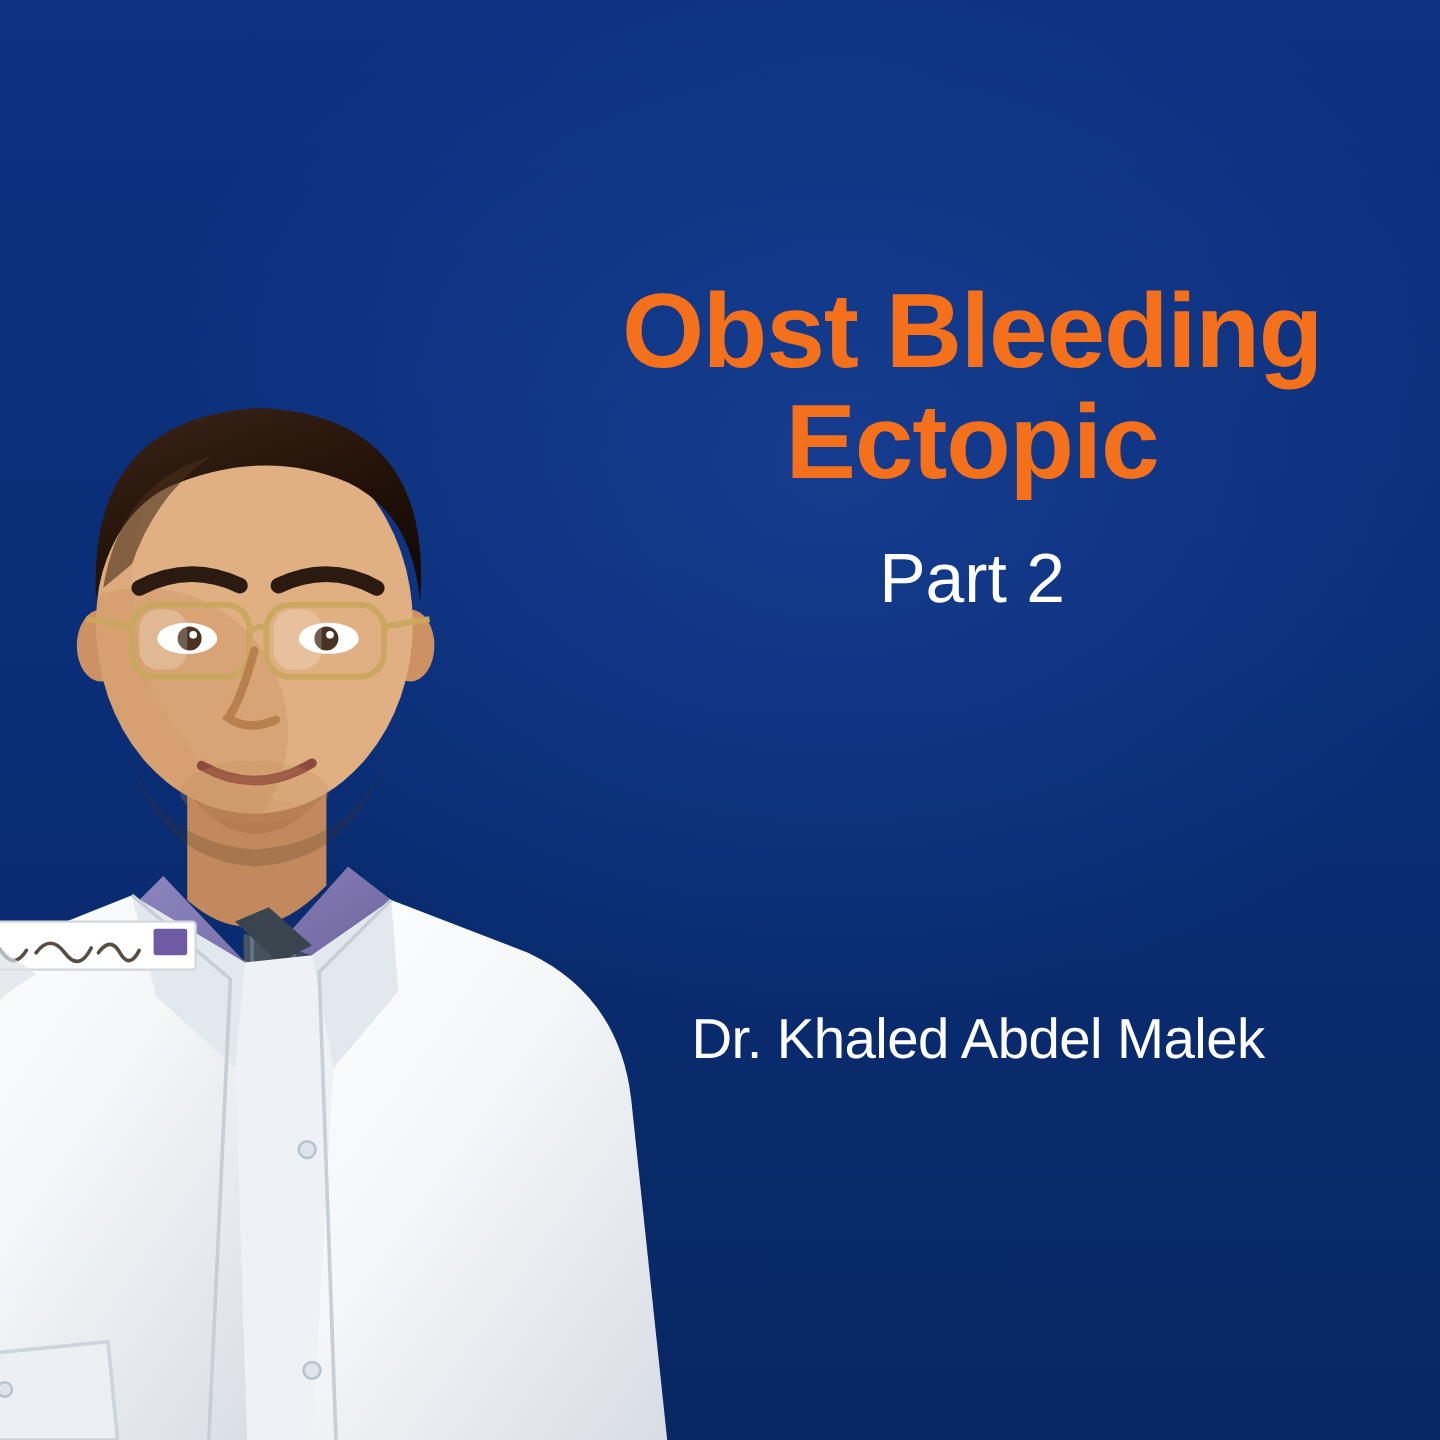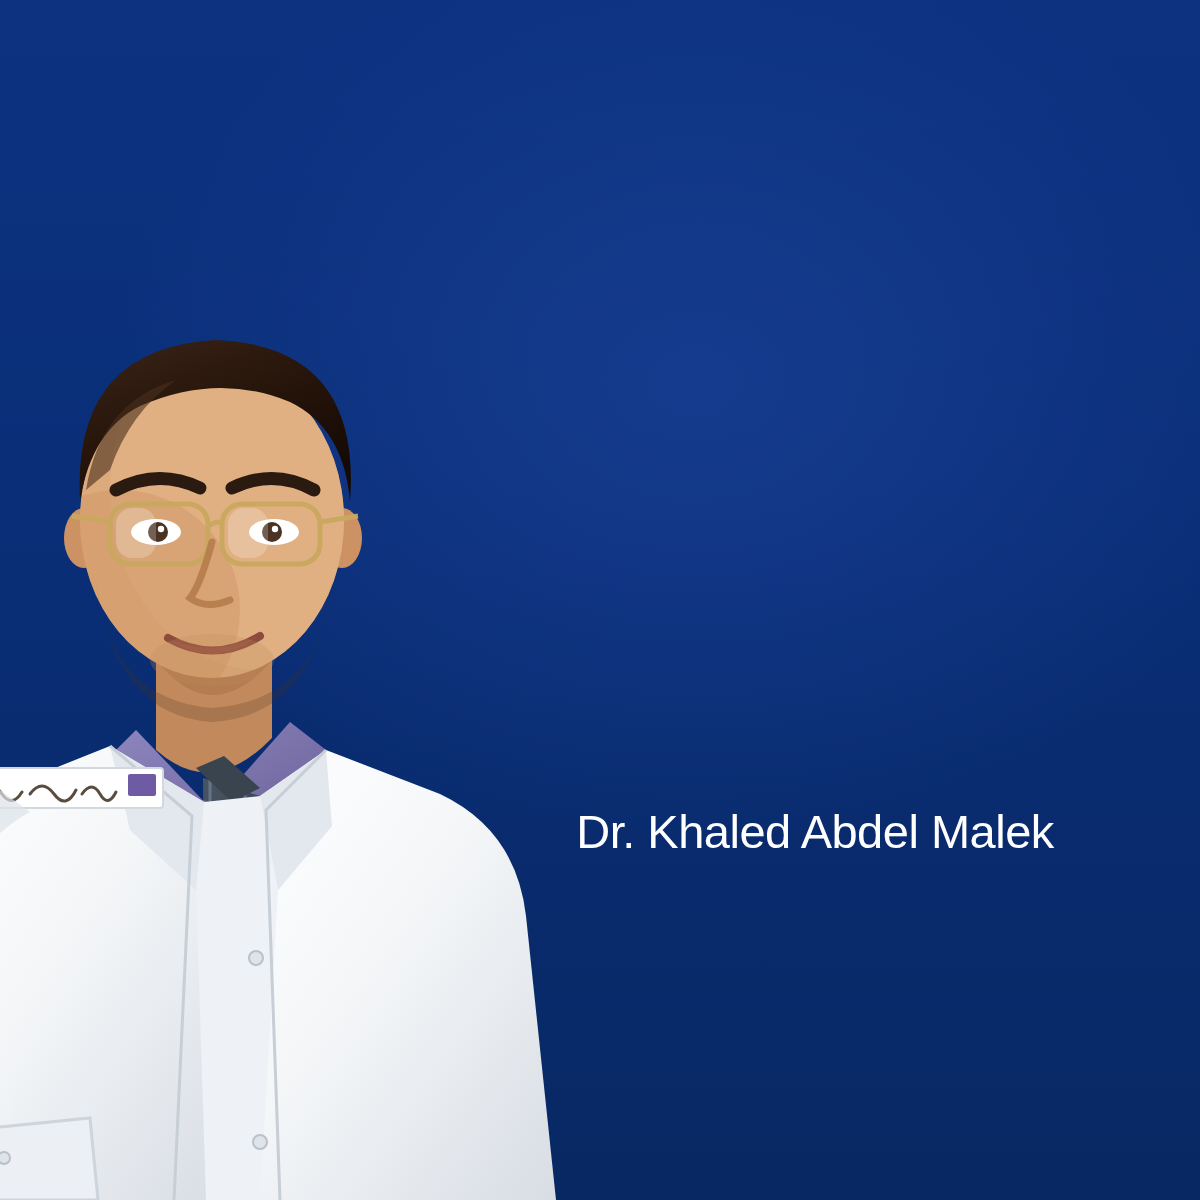--- a/index.html
+++ b/index.html
@@ -54,21 +54,21 @@
   #subtitle {
     color: #ffffff;
     font-size: 58px;
     font-weight: normal;
     margin-top: 34px;
     letter-spacing: 0px;
   }
   #presenter {
     position: absolute;
     left: 460px;
-    top: 804px;
+    top: 838px;
     width: 710px;
     text-align: center;
     color: #ffffff;
     font-size: 47px;
     font-weight: normal;
     letter-spacing: -0.5px;
     white-space: nowrap;
   }
 </style>
 </head>
@@ -213,16 +213,21 @@
         <path d="M208 448 q46 26 92 -2" fill="none" stroke="#8c4b3c" stroke-width="8" stroke-linecap="round"></path>
         <path d="M210 450 q44 18 88 -4 q-44 34 -88 4 Z" fill="#a8584a" opacity="0.45"></path>
 
         <path d="M136 390 q18 136 116 142 q104 -6 120 -142 q-10 120 -120 128 q-102 -8 -116 -128 Z" fill="#4a3322" opacity="0.22"></path>
 
         <ellipse cx="252" cy="470" rx="62" ry="26" fill="#c08d5c" opacity="0.25"></ellipse>
       </g>
     </svg>
   </div>
 
+  <div id="text-block">
+    <div id="title-line-1">Obst Bleeding</div>
+    <div id="title-line-2">Ectopic</div>
+    <div id="subtitle">Part 2</div>
+  </div>
 
   <div id="presenter">Dr. Khaled Abdel Malek</div>
 
 </div>
 
 </body></html>

